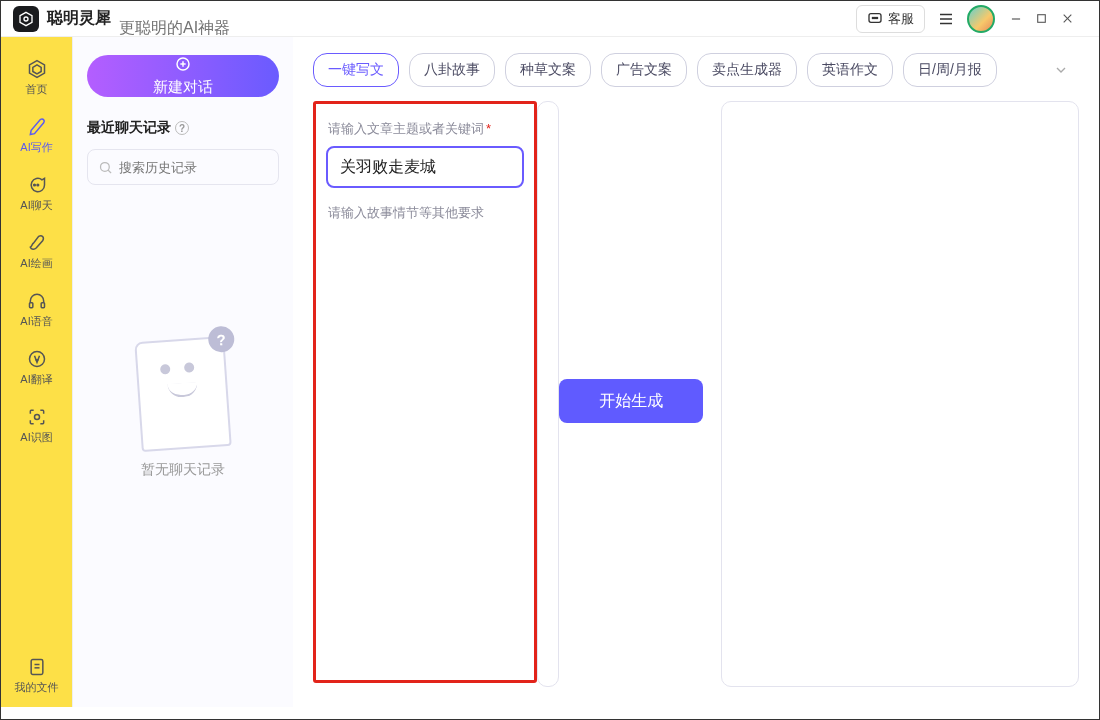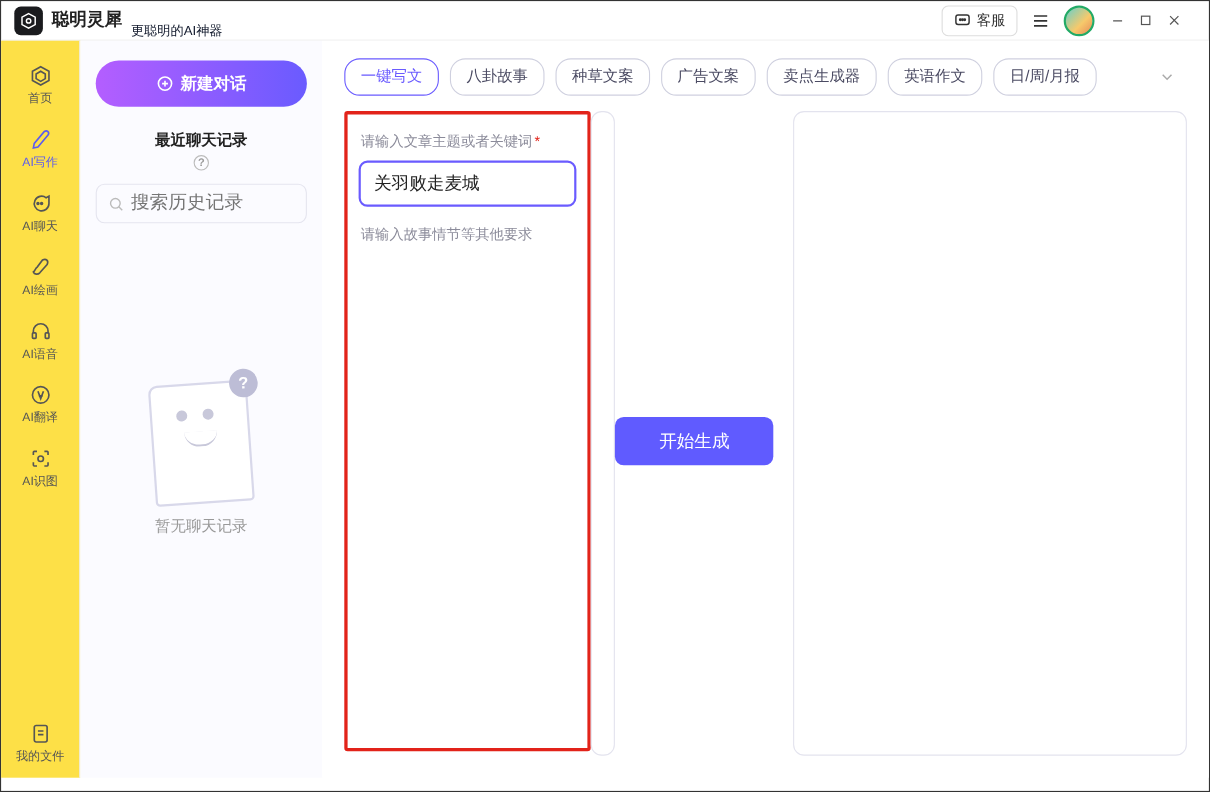--- a/index.html
+++ b/index.html
@@ -3,45 +3,45 @@
 <meta charset="utf-8">
 <style>
 * { margin: 0; padding: 0; box-sizing: border-box; font-family: -apple-system, "PingFang SC", "Microsoft YaHei", sans-serif; }
 body { width: 1100px; height: 720px; background: #fff; overflow: hidden; border: 1px solid #333; }
 
 
 .titlebar { height: 36px; display: flex; align-items: center; padding: 0 12px; border-bottom: 1px solid #eee; }
 .titlebar .logo { width: 26px; height: 26px; background: #1a1b1e; border-radius: 6px; display: flex; align-items: center; justify-content: center; color: #fff; margin-right: 8px; }
 .titlebar .logo svg { width: 16px; height: 16px; }
 .titlebar .title { font-weight: 700; font-size: 16px; color: #222; margin-right: 8px; }
-.titlebar .subtitle { font-size: 12px; color: #0f172a; margin-top: 20px; }
+.titlebar .subtitle { font-size: 16px; color: #737373; margin-top: 20px; }
 .titlebar .spacer { flex: 1; }
 .titlebar .support-btn { border: 1px solid #ddd; border-radius: 6px; padding: 4px 10px; display: flex; align-items: center; gap: 5px; font-size: 13px; color: #333; margin-right: 6px; cursor: pointer; }
 .titlebar .hamburger { padding: 6px 6px; cursor: pointer; color: #333; margin-right: 6px; }
 .titlebar .avatar { width: 28px; height: 28px; border-radius: 50%; background: linear-gradient(135deg,#66d0cc 0%,#f7c96b 60%,#e58b5a 100%); border: 2px solid #2a6; margin-right: 14px; }
 .titlebar .win-ctrl { width: 26px; text-align: center; font-size: 16px; cursor: pointer; color: #555; }
 .titlebar .win-ctrl.close { font-size: 14px; }
 
 
 .main { display: flex; height: calc(100% - 48px); }
 
 
 .nav { width: 72px; border-right: 1px solid #eee; display: flex; flex-direction: column; align-items: center; padding-top: 14px; background: #fde047; }
 .nav-item { width: 56px; height: 52px; display: flex; flex-direction: column; align-items: center; justify-content: center; font-size: 11px; color: #555; cursor: pointer; border-radius: 8px; margin-bottom: 6px; gap: 2px; }
 .nav-item.active { color: #5b5bf0; }
 .nav-item .nico { width: 22px; height: 22px; display: flex; align-items: center; justify-content: center; }
 .nav-spacer { flex: 1; }
 
 
 .history { width: 220px; padding: 18px 14px 14px 14px; background: #fbfbff; display: flex; flex-direction: column; }
-.new-chat-btn { height: 42px; border-radius: 22px; background: linear-gradient(90deg,#b45eff 0%, #6a5bff 100%); color: #fff; font-size: 15px; font-weight: 700; display: flex; align-items: center; justify-content: center; gap: 6px; cursor: pointer; margin-bottom: 22px; }
-.history h4 { font-size: 14px; color: #222; font-weight: 600; display: flex; align-items: center; gap: 4px; margin-bottom: 12px; flex-direction: column; }
+.new-chat-btn { height: 42px; border-radius: 22px; background: linear-gradient(90deg,#b45eff 0%, #6a5bff 100%); color: #fff; font-size: 15px; font-weight: 400; display: flex; align-items: center; justify-content: center; gap: 6px; cursor: pointer; margin-bottom: 22px; flex-direction: column; }
+.history h4 { font-size: 14px; color: #222; font-weight: 600; display: flex; align-items: center; gap: 4px; margin-bottom: 12px; }
 .history h4 .q { width: 14px; height: 14px; border: 1px solid #bbb; border-radius: 50%; font-size: 10px; color: #999; display: flex; align-items: center; justify-content: center; }
 .history .search { height: 36px; border: 1px solid #e5e5ef; border-radius: 8px; display: flex; align-items: center; padding: 0 10px; gap: 6px; }
-.history .search input { border: none; outline: none; font-size: 17px; background: transparent; flex: 1; color: #a16207; font-family: Liberation Mono, monospace; }
+.history .search input { border: none; outline: none; font-size: 13px; background: transparent; flex: 1; color: #a16207; }
 .history .search .sico { color: #bbb; }
 .history .empty { flex: 1; display: flex; flex-direction: column; align-items: center; justify-content: center; color: #999; font-size: 14px; margin-top: -60px; }
 .history .empty .pad { width: 90px; height: 110px; border: 2px solid #d8d8ea; border-radius: 8px 8px 4px 4px; background: #fff; margin-bottom: 12px; position: relative; transform: rotate(-4deg); }
 .history .empty .pad::before { content: ""; position: absolute; top: 22px; left: 22px; width: 10px; height: 10px; border-radius: 50%; background: #c8c8da; box-shadow: 24px 0 0 #c8c8da; }
 .history .empty .pad::after { content: ""; position: absolute; top: 42px; left: 28px; width: 30px; height: 12px; border-bottom: 2px solid #c8c8da; border-radius: 0 0 16px 16px; }
 .history .empty .pad .qm { position: absolute; top: -12px; right: -12px; width: 26px; height: 26px; background: #bdbdd6; color: #fff; border-radius: 50%; display: flex; align-items: center; justify-content: center; font-size: 15px; font-weight: 700; }
 
 
 .workspace { flex: 1; padding: 16px 20px 20px 20px; display: flex; flex-direction: column; background: #fff; }
 .tabs-row { display: flex; align-items: center; gap: 10px; margin-bottom: 14px; }

